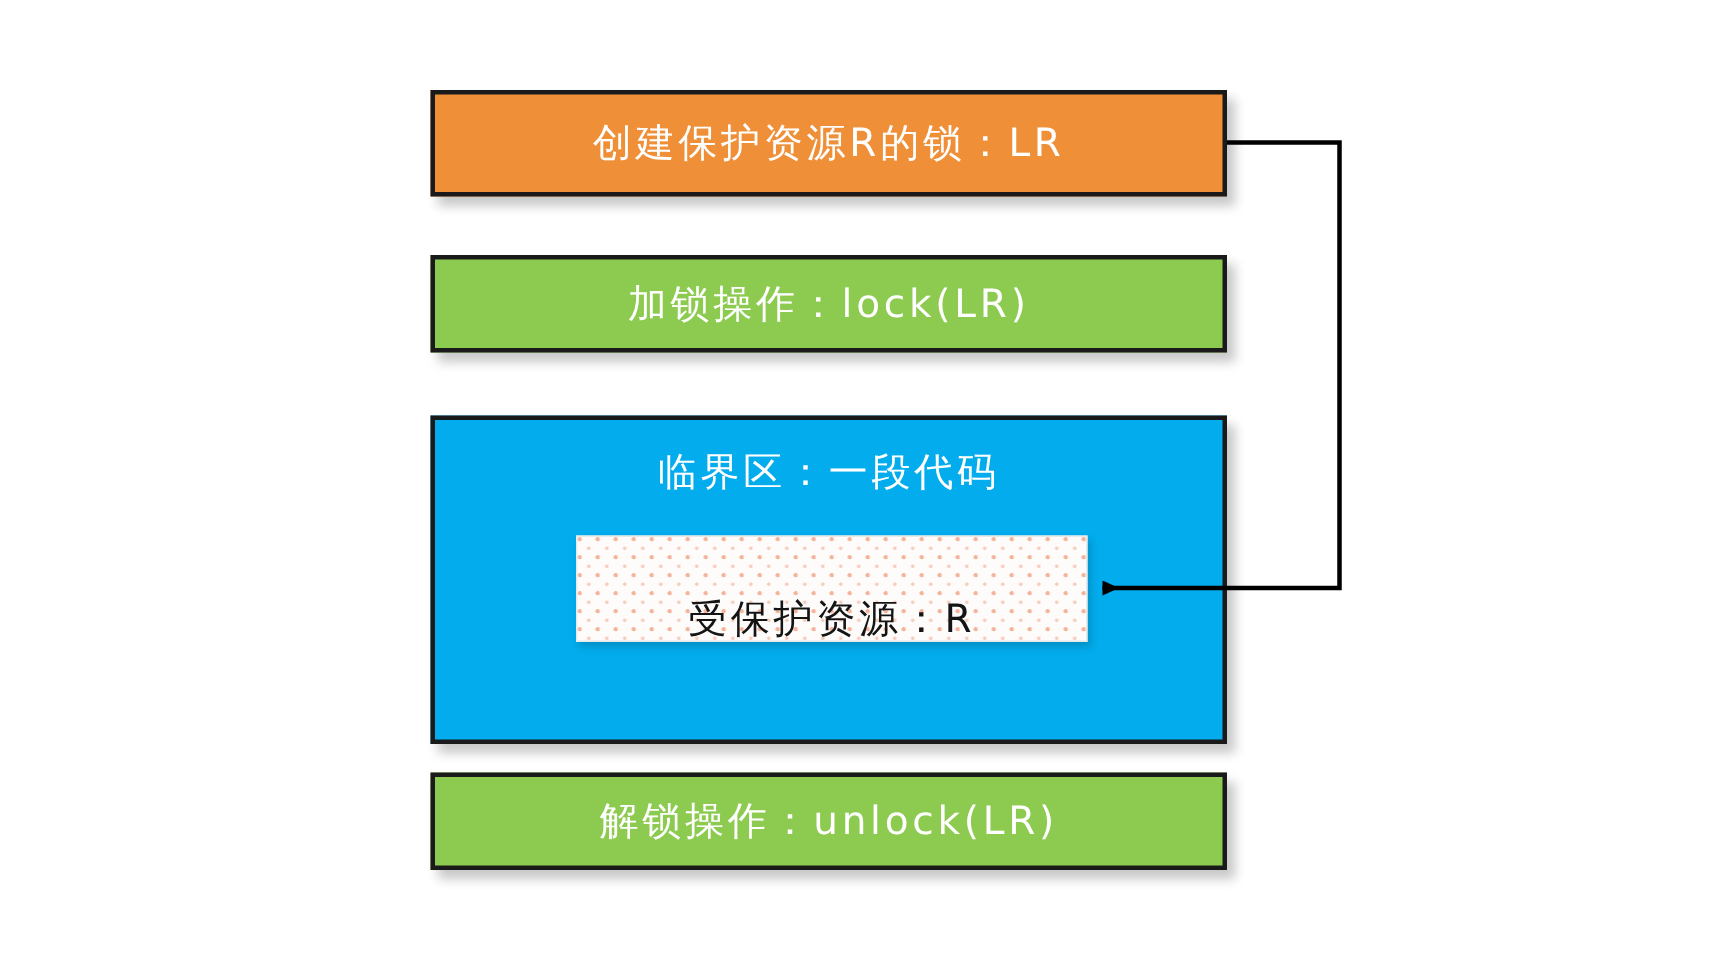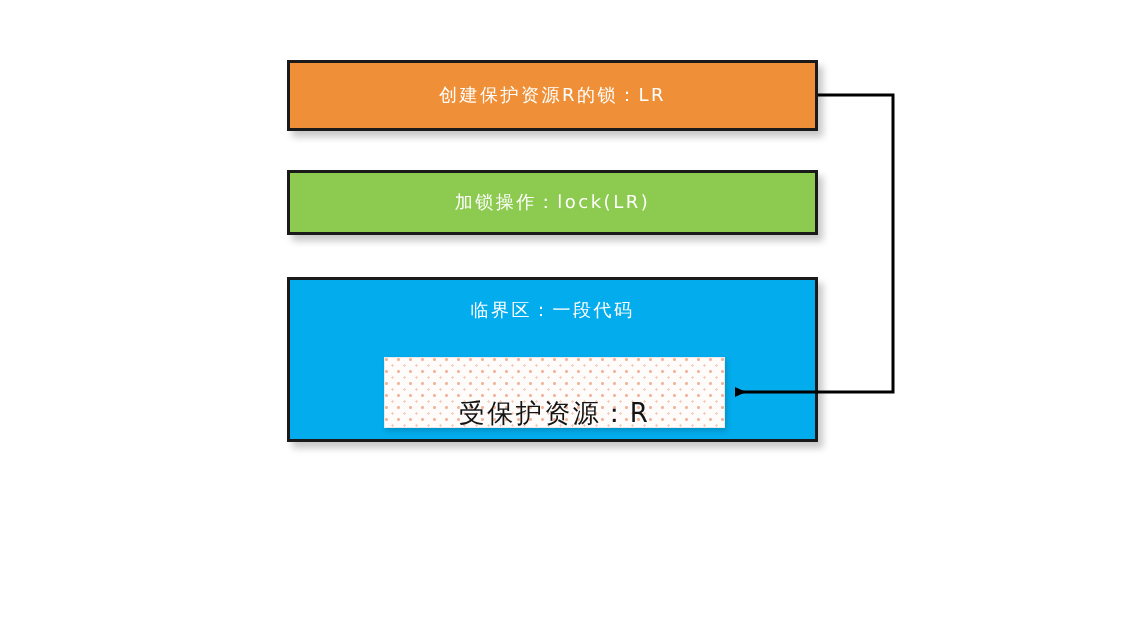--- a/index.html
+++ b/index.html
@@ -27,21 +27,21 @@
     border: 3px solid #1a1a1a;
     display: flex;
     align-items: center;
     justify-content: center;
     box-shadow: 5px 6px 7px rgba(0, 0, 0, 0.22);
   }
 
   .box-label {
     color: #ffffff;
     font-family: "DejaVu Sans", sans-serif;
-    font-size: 18px;
+    font-size: 26px;
     font-weight: 400;
     letter-spacing: 2.5px;
     white-space: nowrap;
     line-height: 1;
     text-rendering: geometricPrecision;
   }
 
   
   #box-create-lock {
     left: 287px;
@@ -58,21 +58,21 @@
     width: 531px;
     height: 65px;
     background: #8dcb50;
   }
 
   
   #box-critical-section {
     left: 287px;
     top: 277px;
     width: 531px;
-    height: 165px;
+    height: 219px;
     background: #03acec;
     display: block;
   }
 
   #critical-section-label {
     position: absolute;
     left: 0;
     right: 0;
     top: 22px;
     text-align: center;
@@ -142,20 +142,23 @@
   </div>
 
   <div class="box" id="box-critical-section">
     <span class="box-label" id="critical-section-label">临界区：一段代码</span>
 
     <div id="box-protected-resource">
       <span id="protected-resource-label">受保护资源：R</span>
     </div>
   </div>
 
+  <div class="box" id="box-unlock-op">
+    <span class="box-label">解锁操作：unlock(LR)</span>
+  </div>
 
   <svg id="connector-layer" viewBox="0 0 1142 640">
     <defs>
       <marker id="arrowhead-left" markerWidth="12" markerHeight="10" refX="11" refY="5" orient="auto" markerUnits="userSpaceOnUse">
         <path d="M 11,0 L 11,10 L 0,5 Z" fill="#000000"></path>
       </marker>
     </defs>
     <path d="M 818,95 L 893,95 L 893,392 L 735,392" fill="none" stroke="#000000" stroke-width="3" stroke-linejoin="miter" marker-end="url(#arrowhead-left)"></path>
   </svg>
 

